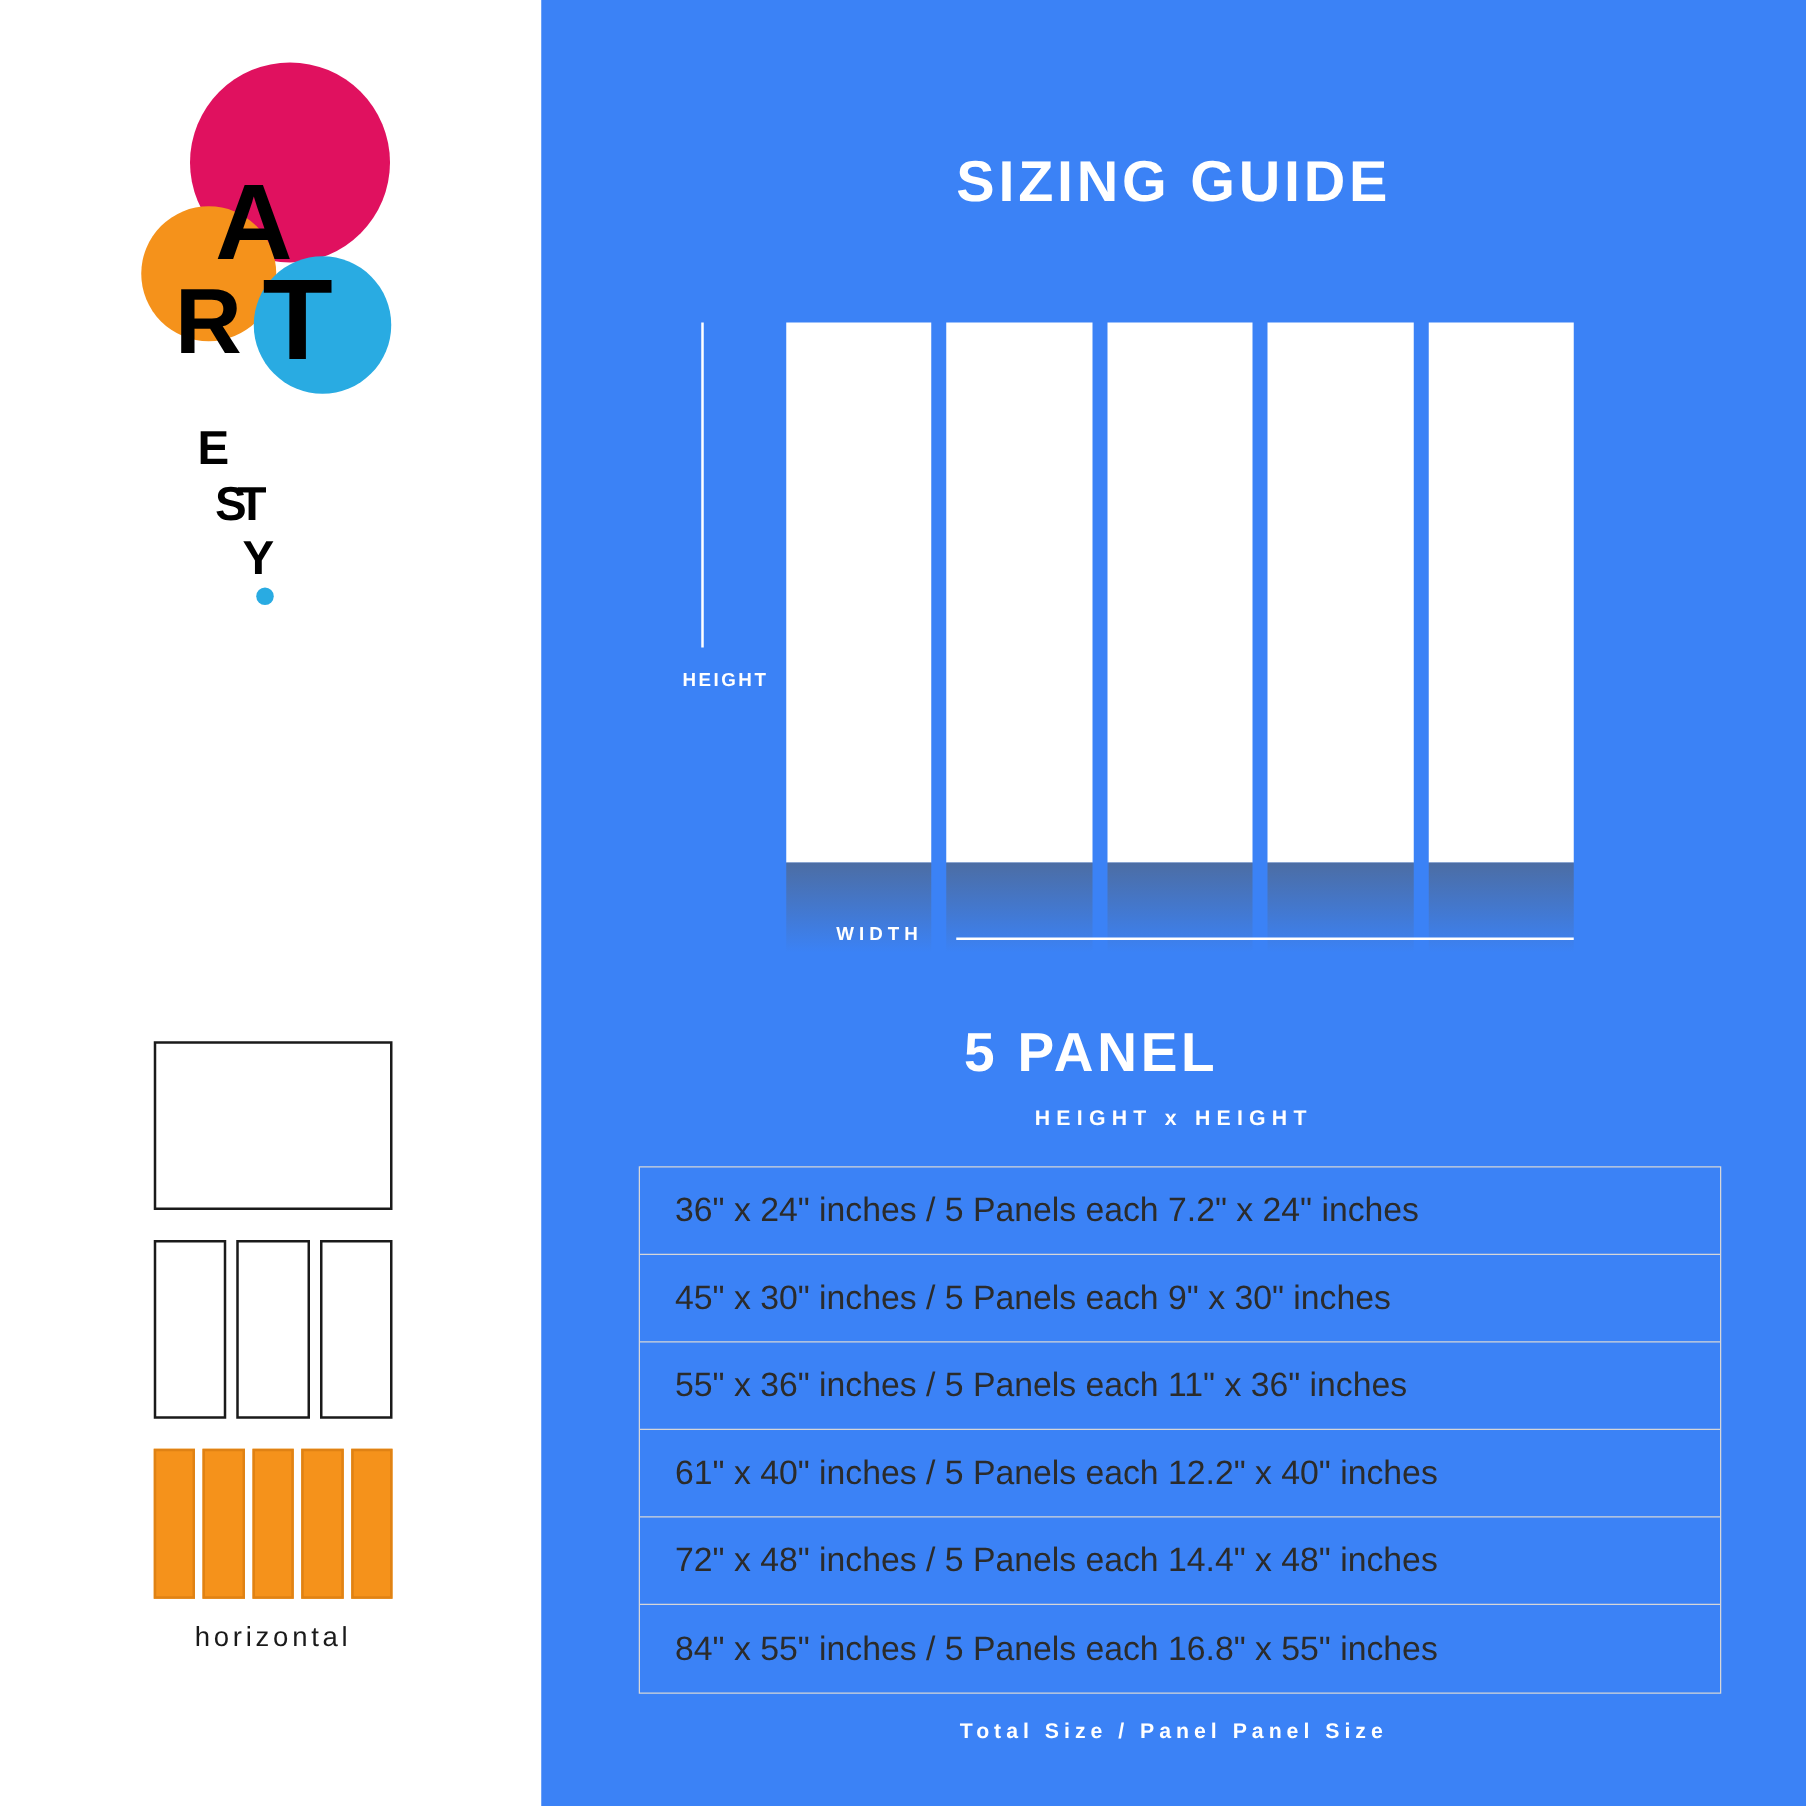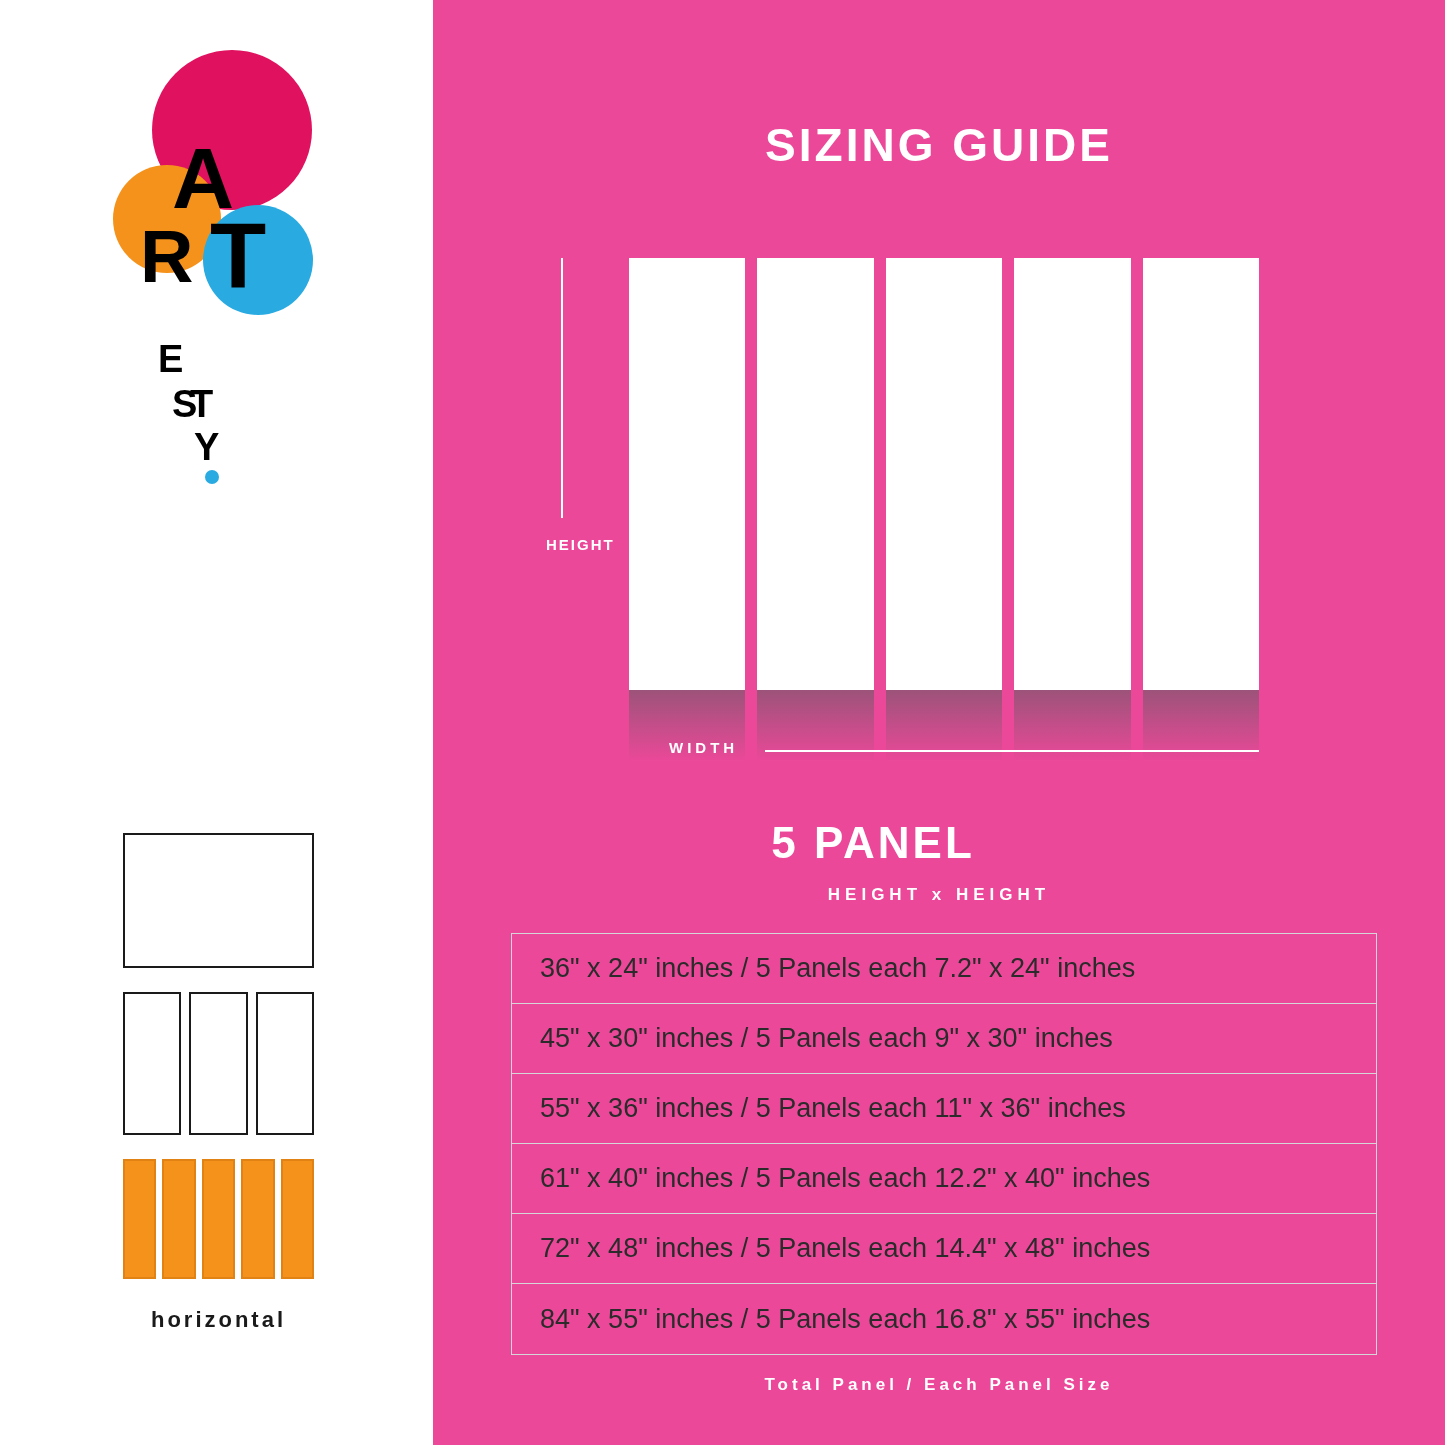--- a/index.html
+++ b/index.html
@@ -120,35 +120,35 @@
     display: flex;
     gap: 6px;
   }
   .thumb-3 .seg {
     flex: 1;
     border: 2px solid #e08214;
     background: #f5921b;
     box-sizing: border-box;
   }
   .thumb-label {
-    margin-top: 28px;
+    margin-top: 18px;
     width: 191px;
     text-align: center;
     font-size: 22px;
-    font-weight: bold;
+    font-weight: normal;
     letter-spacing: 3px;
     color: #1a1a1a;
   }
 
   
   .right-panel {
     position: relative;
     width: 1012px;
     height: 1445px;
-    background: #ec4899;
+    background: #3b82f6;
     flex: none;
   }
   .guide-title {
     position: absolute;
     left: 0;
     top: 118px;
     width: 1012px;
     text-align: center;
     color: #ffffff;
     font-size: 46px;
@@ -346,17 +346,17 @@
 
     <div class="size-table">
       <div class="size-row">36" x 24" inches / 5 Panels each 7.2" x 24" inches</div>
       <div class="size-row">45" x 30" inches / 5 Panels each 9" x 30" inches</div>
       <div class="size-row">55" x 36" inches / 5 Panels each 11" x 36" inches</div>
       <div class="size-row">61" x 40" inches / 5 Panels each 12.2" x 40" inches</div>
       <div class="size-row">72" x 48" inches / 5 Panels each 14.4" x 48" inches</div>
       <div class="size-row">84" x 55" inches / 5 Panels each 16.8" x 55" inches</div>
     </div>
 
-    <div class="table-footer">Total Panel / Each Panel Size</div>
+    <div class="table-footer">Total Size / Panel Panel Size</div>
 
   </div>
 
 </div>
 
 </body></html>

